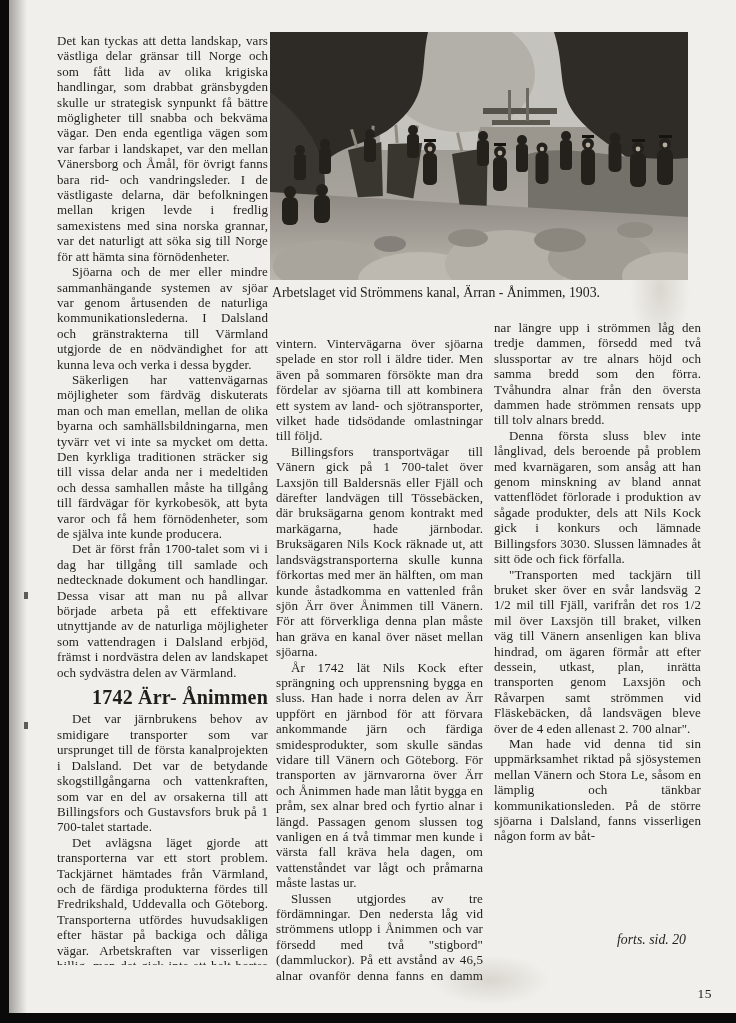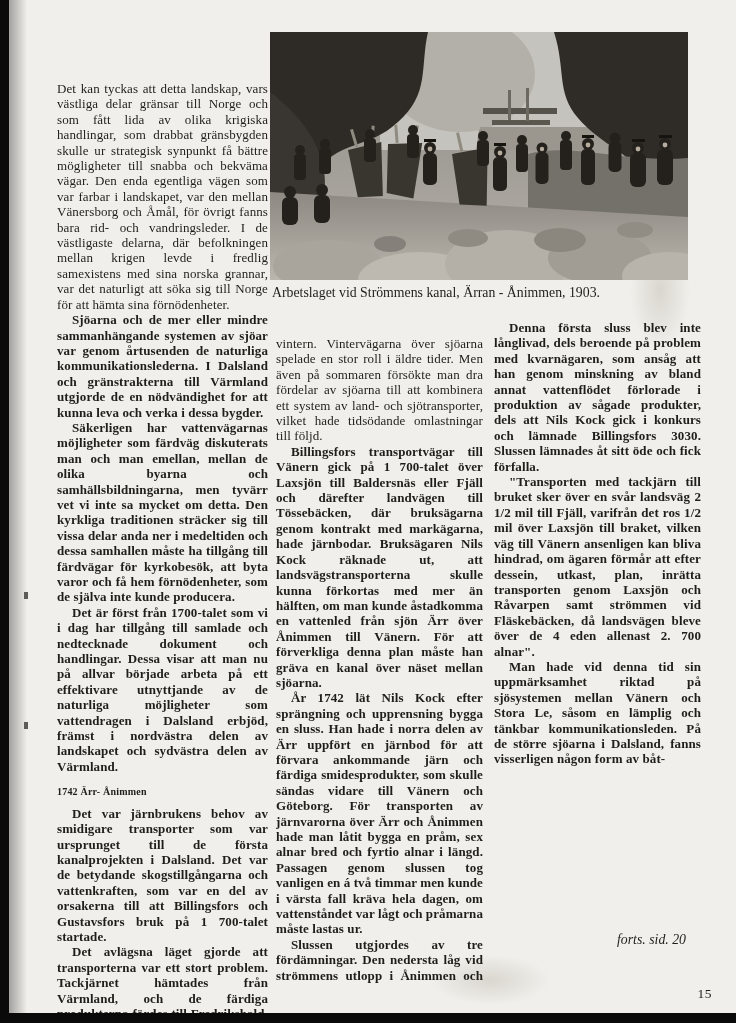--- a/index.html
+++ b/index.html
@@ -16,27 +16,27 @@
   .edge-bottom{position:absolute;left:6px;bottom:0;width:730px;height:10px;background:#0a0a0a;}
   .stain{position:absolute;border-radius:50%;background:radial-gradient(closest-side,rgba(198,194,184,.55),rgba(198,194,184,0));}
   .stain.s1{left:430px;top:955px;width:120px;height:50px;}
   .stain.s2{left:630px;top:230px;width:60px;height:120px;}
   .tick{position:absolute;left:24px;width:4px;height:7px;background:#5d5b57;}
   
   .col{
     position:absolute;text-align:justify;overflow:hidden;
     font-size:13px;line-height:15.4px;letter-spacing:.1px;
   }
-  .col1{left:57px;top:33px;width:211px;height:932px;margin-top:48px;}
+  .col1{left:57px;top:33px;width:211px;height:932px;}
   .col2{left:276px;top:336px;width:207px;height:648px;}
   .col3{left:494px;top:320px;width:207px;height:612px;}
   .col p{margin:0;}
-  .col p.indent{text-indent:15px;font-weight:bold;}
+  .col p.indent{text-indent:15px;}
   .col p.heading{
-    font-weight:bold;font-size:10px;text-align:left;text-indent:0;
+    font-weight:bold;font-size:20px;text-align:right;text-indent:0;
     margin:10px 0 6px 0;letter-spacing:.2px;
   }
   
   .photo{position:absolute;left:270px;top:32px;width:418px;height:248px;margin:0;
     background:#8f8c86;box-shadow:0 0 0 1px #8a877f inset;}
   .photo svg{display:block;width:100%;height:100%;}
   .caption{
     position:absolute;left:272px;top:285px;width:416px;
     font-size:13.8px;line-height:16px;text-align:left;
   }
@@ -222,20 +222,21 @@
     </div>
   <div class="col col2">
 
   <p>vintern. Vintervägarna över sjöarna spelade en stor roll i äldre tider. Men även på sommaren försökte man dra fördelar av sjöarna till att kombinera ett system av land- och sjötransporter, vilket hade tidsödande omlastningar till följd.</p>
       <p class="indent">Billingsfors transportvägar till Vänern gick på 1 700-talet över Laxsjön till Baldersnäs eller Fjäll och därefter landvägen till Tössebäcken, där bruksägarna genom kontrakt med markägarna, hade järnbodar. Bruksägaren Nils Kock räknade ut, att landsvägstransporterna skulle kunna förkortas med mer än hälften, om man kunde åstadkomma en vattenled från sjön Ärr över Ånimmen till Vänern. För att förverkliga denna plan måste han gräva en kanal över näset mellan sjöarna.</p>
       <p class="indent">År 1742 lät Nils Kock efter sprängning och upprensning bygga en sluss. Han hade i norra delen av Ärr uppfört en järnbod för att förvara ankommande järn och färdiga smidesprodukter, som skulle sändas vidare till Vänern och Göteborg. För transporten av järnvarorna över Ärr och Ånimmen hade man låtit bygga en pråm, sex alnar bred och fyrtio alnar i längd. Passagen genom slussen tog vanligen en á två timmar men kunde i värsta fall kräva hela dagen, om vattenståndet var lågt och pråmarna måste lastas ur.</p>
       <p class="indent">Slussen utgjordes av tre fördämningar. Den nedersta låg vid strömmens utlopp i Ånimmen och var försedd med två "stigbord" (dammluckor). På ett avstånd av 46,5 alnar ovanför denna fanns en damm med två slussportar av fyra alnars höjd och en sammanlagd bredd av 6 174 alnar. Vid sidan av dessa slussportar låg en vattenränna, som försåg kvarnen med vatten. Ytterligare 45 al-</p>
     </div>
   <div class="col col3">
 
+  <p>nar längre upp i strömmen låg den tredje dammen, försedd med två slussportar av tre alnars höjd och samma bredd som den förra. Tvåhundra alnar från den översta dammen hade strömmen rensats upp till tolv alnars bredd.</p>
       <p class="indent">Denna första sluss blev inte långlivad, dels beroende på problem med kvarnägaren, som ansåg att han genom minskning av bland annat vattenflödet förlorade i produktion av sågade produkter, dels att Nils Kock gick i konkurs och lämnade Billingsfors 3030. Slussen lämnades åt sitt öde och fick förfalla.</p>
       <p class="indent">"Transporten med tackjärn till bruket sker över en svår landsväg 2 1/2 mil till Fjäll, varifrån det ros 1/2 mil över Laxsjön till braket, vilken väg till Vänern ansenligen kan bliva hindrad, om ägaren förmår att efter dessein, utkast, plan, inrätta transporten genom Laxsjön och Råvarpen samt strömmen vid Fläskebäcken, då landsvägen bleve över de 4 eden allenast 2. 700 alnar".</p>
       <p class="indent">Man hade vid denna tid sin uppmärksamhet riktad på sjösystemen mellan Vänern och Stora Le, såsom en lämplig och tänkbar kommunikationsleden. På de större sjöarna i Dalsland, fanns visserligen någon form av båt-</p>
     </div>
 
   <div class="forts">forts. sid. 20</div>
   <div class="pagenum">15</div>
 </div>
 
 </body></html>

